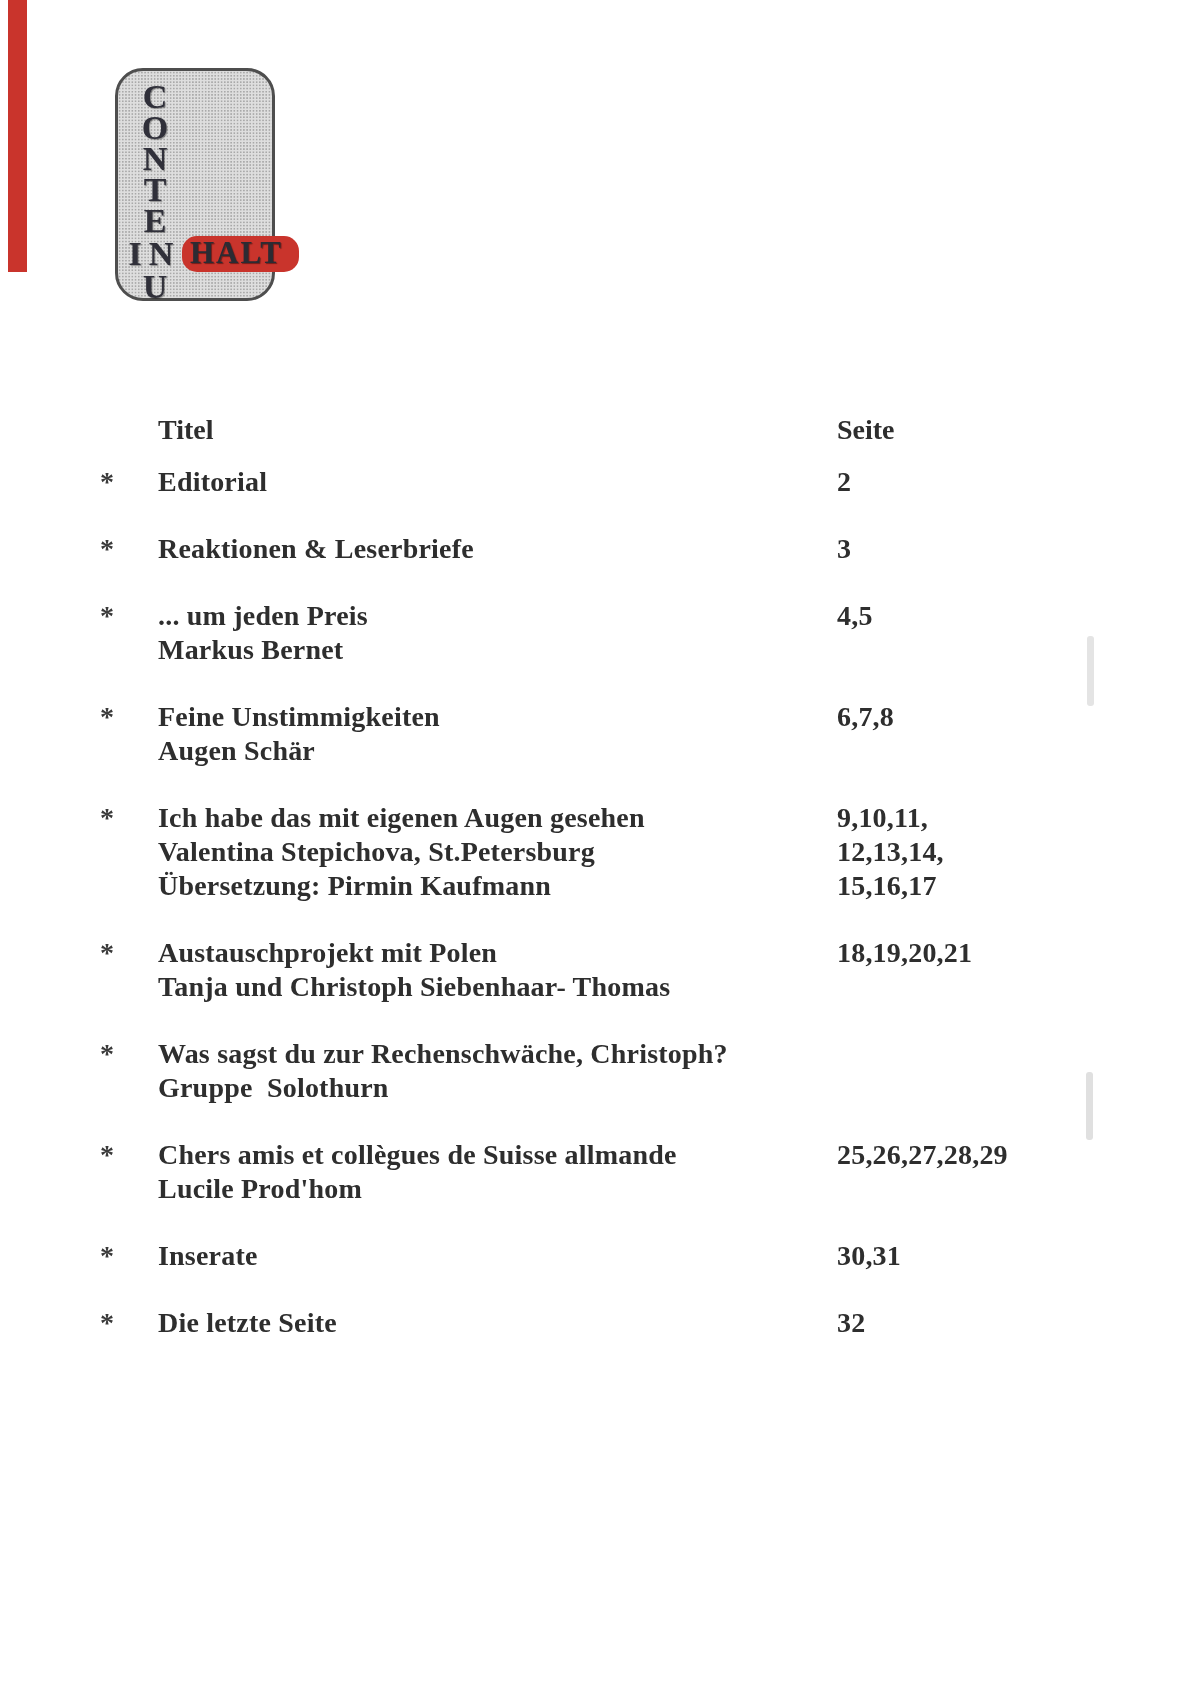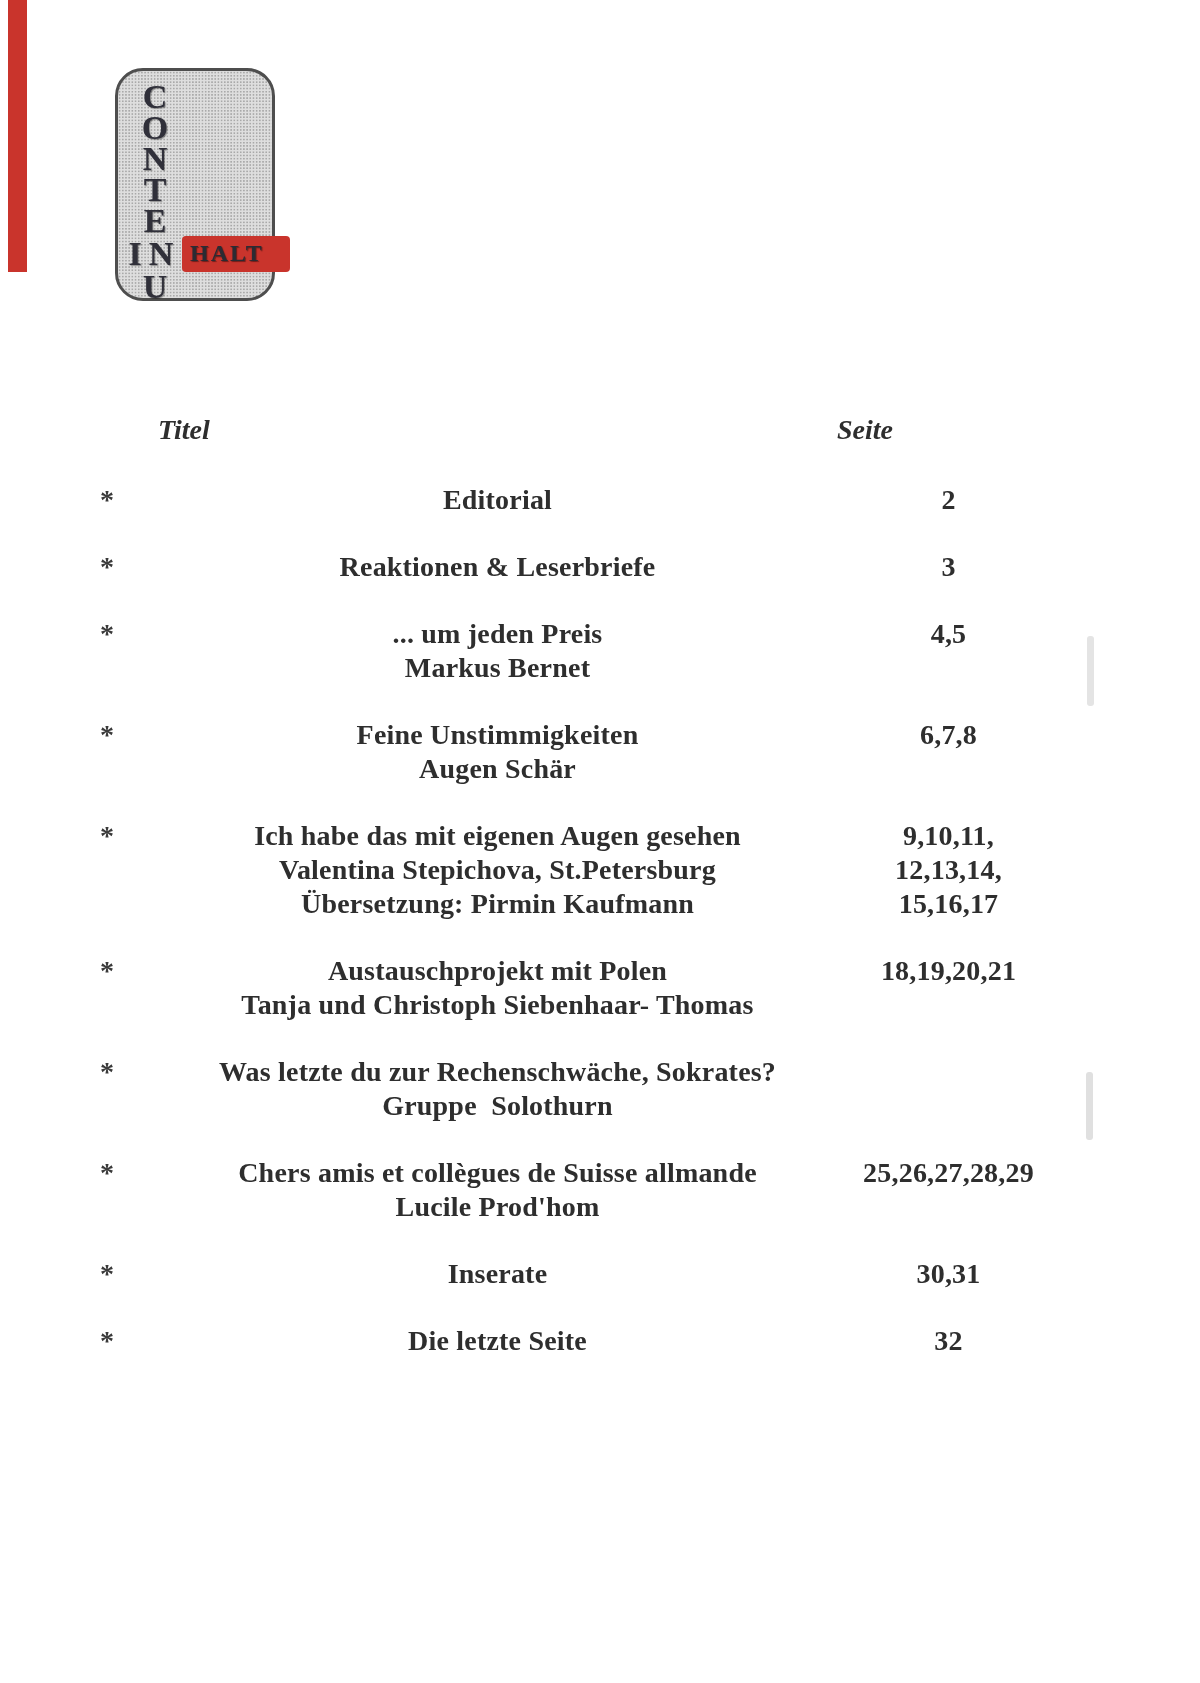--- a/index.html
+++ b/index.html
@@ -65,24 +65,24 @@
     font-size: 34px;
     color: var(--logo-letters, #30303a);
     text-shadow: 1px 1px 1px rgba(0,0,0,0.35);
     width: 22px;
     text-align: center;
   }
   .logo .hletter.shared { width: 30px; }
   .halt-badge {
     margin-left: 6px;
     background: var(--accent, #c9342c);
-    border-radius: 4px;
-    padding: 1px 26px 3px 8px;
-    font-weight: 700;
-    font-size: 24px;
+    border-radius: 15px;
+    padding: 1px 16px 3px 8px;
+    font-weight: 700;
+    font-size: 31px;
     letter-spacing: 2px;
     color: #2b2b33;
     text-shadow: 1px 1px 1px rgba(0,0,0,0.45);
     line-height: 32px;
   }
 
   
   .toc {
     position: absolute;
     left: 100px;
@@ -90,29 +90,28 @@
     width: 960px;
     font-size: 28px;
     font-weight: 700;
     line-height: 34px;
   }
   .toc-row {
     display: grid;
     grid-template-columns: 58px 679px auto;
     margin-bottom: 33px;
   }
-  .toc-header.toc-row { margin-bottom: 36px; font-style: italic; }
+  .toc-header.toc-row { margin-bottom: 18px; }
   .col-star {
     font-size: 28px;
     color: #3a3a3a;
   }
   .col-title .line, .col-pages .line {
     white-space: pre-wrap;
     letter-spacing: 0.2px;
-    text-align: center;
   }
 
   
   .scan-artifact {
     position: absolute;
     width: 7px;
     border-radius: 3px;
     background: #e4e4e4;
   }
   .scan-artifact.a1 { left: 1087px; top: 636px; height: 70px; }
@@ -207,21 +206,21 @@
             <div class="line">Austauschprojekt mit Polen</div>
             <div class="line">Tanja und Christoph Siebenhaar- Thomas</div>
           </span>
           <span class="col-pages">
             <div class="line">18,19,20,21</div>
           </span>
         </div>
         <div class="toc-row">
           <span class="col-star">*</span>
           <span class="col-title">
-            <div class="line">Was letzte du zur Rechenschwäche, Sokrates?</div>
+            <div class="line">Was sagst du zur Rechenschwäche, Christoph?</div>
             <div class="line">Gruppe  Solothurn</div>
           </span>
         </div>
         <div class="toc-row">
           <span class="col-star">*</span>
           <span class="col-title">
             <div class="line">Chers amis et collègues de Suisse allmande</div>
             <div class="line">Lucile Prod'hom</div>
           </span>
           <span class="col-pages">

